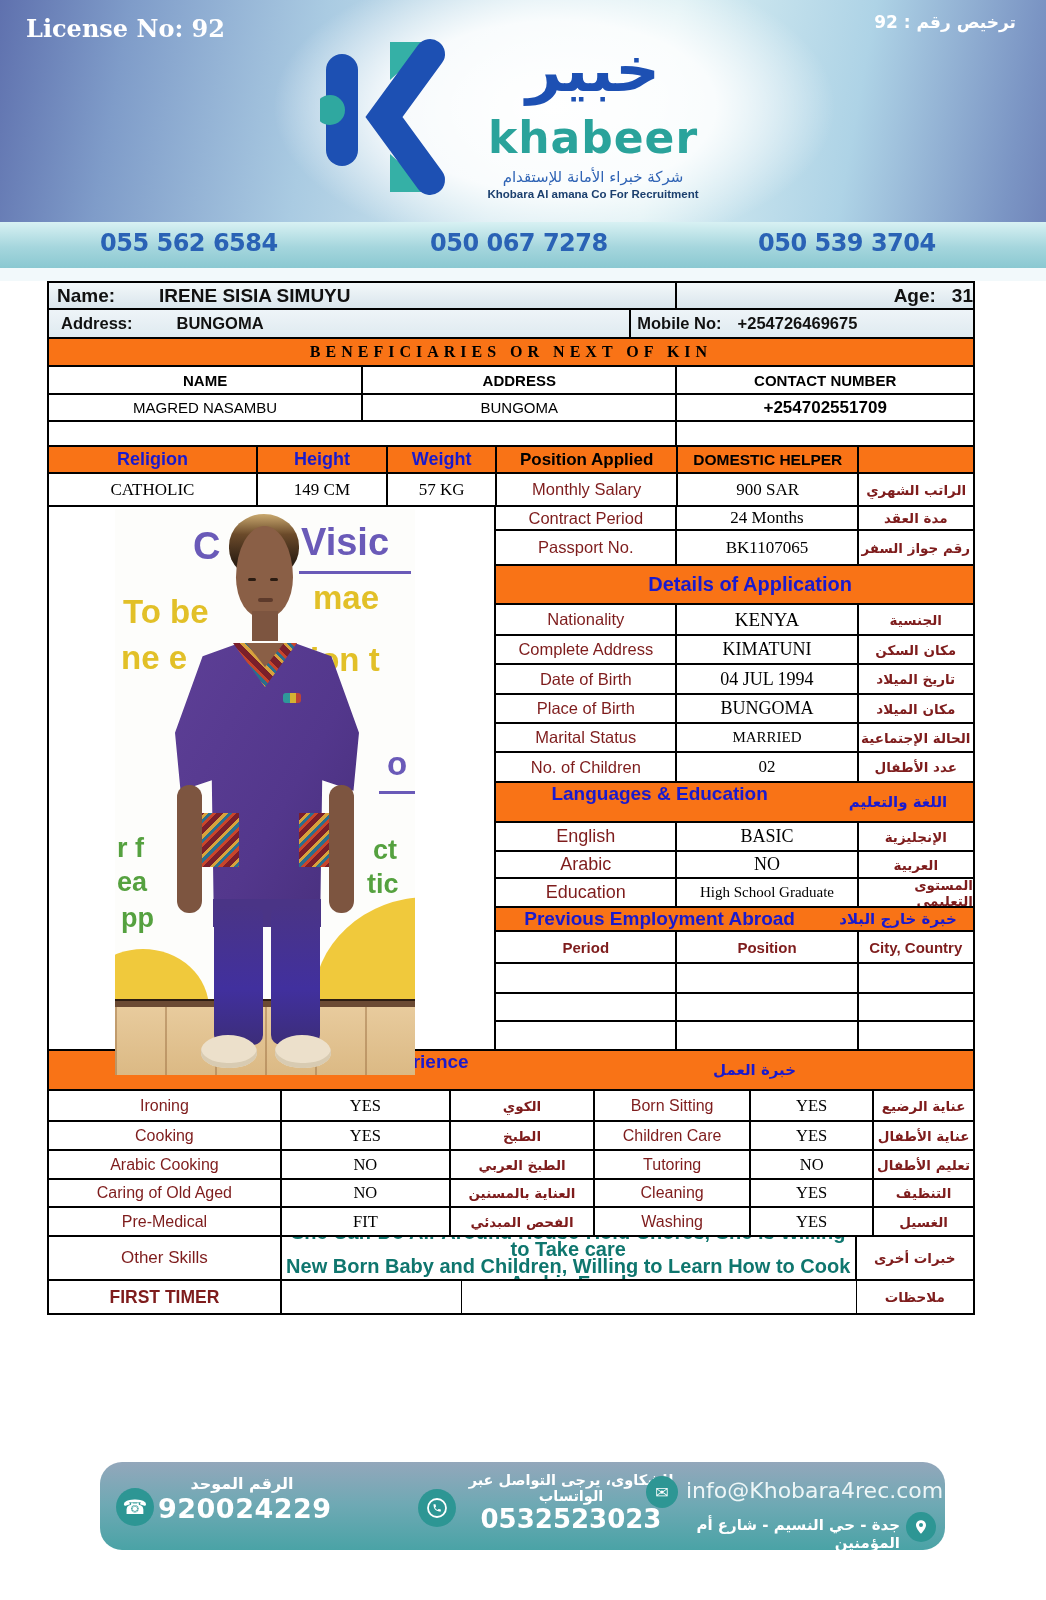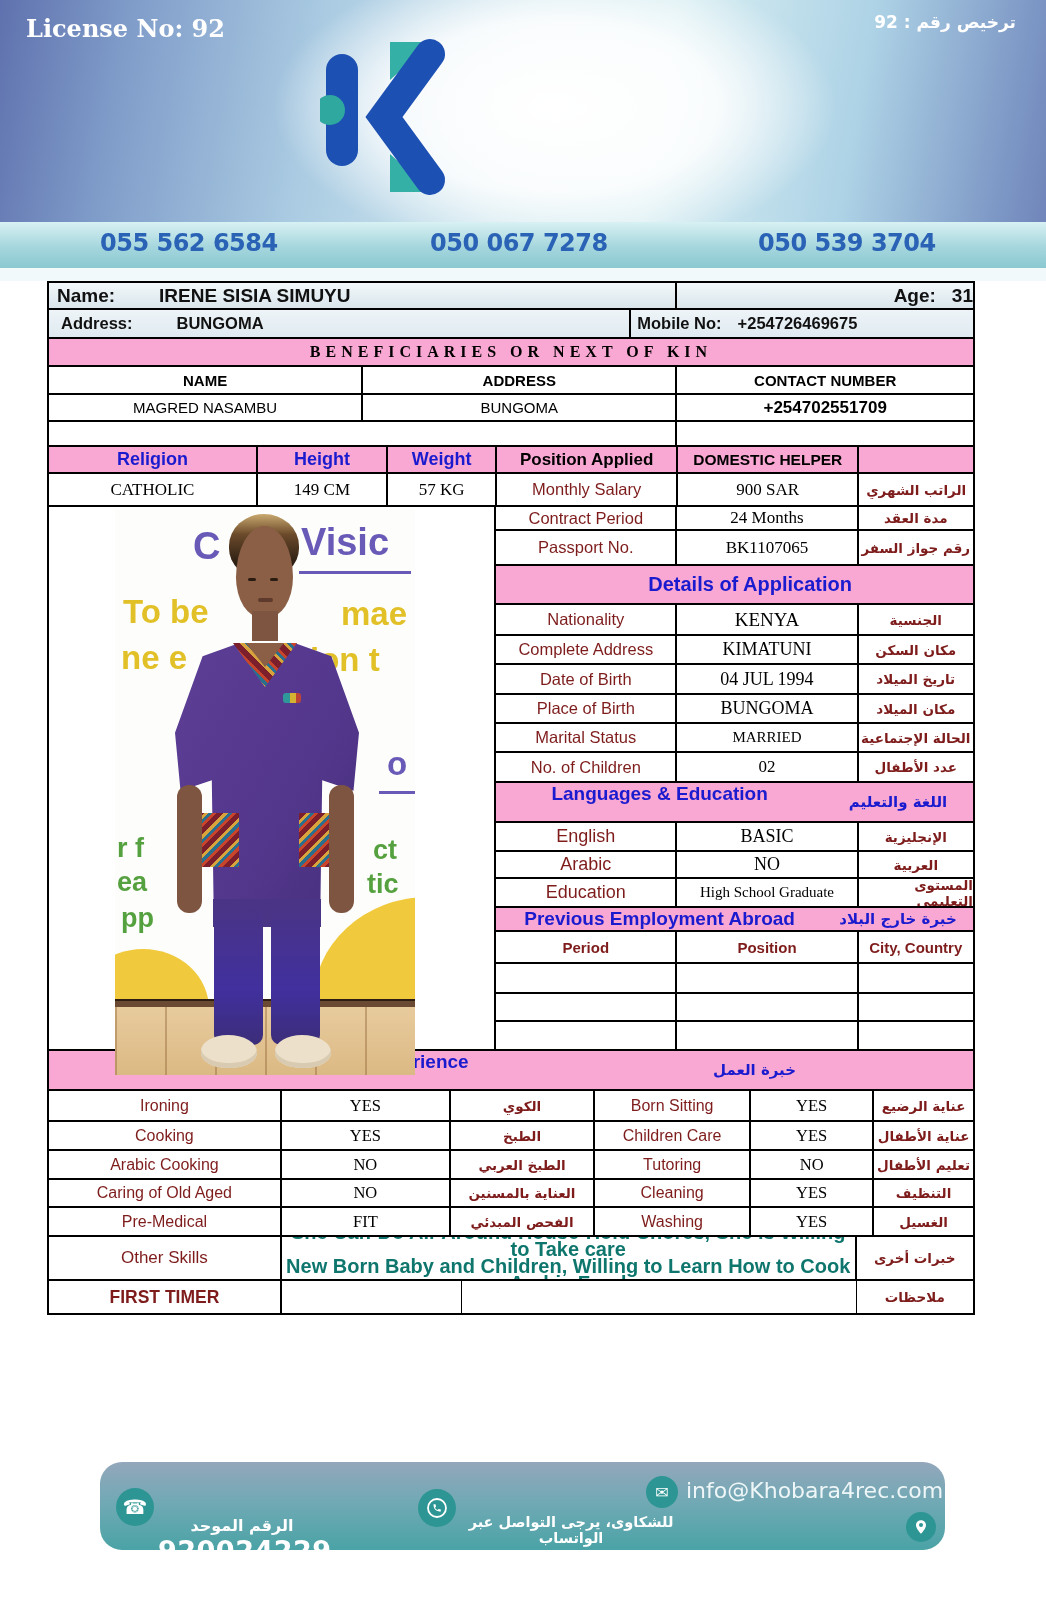--- a/index.html
+++ b/index.html
@@ -24,21 +24,21 @@
   .hero-bottom{position:absolute;left:0;top:268px;width:1046px;height:13px;background:#f2f9fb;}
   .phone{position:absolute;top:7px;font-size:24px;font-weight:bold;color:#2a62b5;letter-spacing:-0.5px;font-family:"DejaVu Sans",sans-serif;}
   .phone.p1{left:100px;} .phone.p2{left:430px;} .phone.p3{left:758px;}
 
   
   .doc{position:absolute;left:47px;top:281px;width:928px;border:2.5px solid #000;box-sizing:border-box;background:#fff;}
   .row{display:flex;border-bottom:2px solid #000;box-sizing:border-box;align-items:stretch;}
   .row.nb{border-bottom:none;}
   .c{border-right:2px solid #000;box-sizing:border-box;display:flex;align-items:center;justify-content:center;overflow:hidden;}
   .c.last{border-right:none;}
-  .gray{background:#f9a8d4;}
+  .gray{background:#f97316;}
   .h25{height:25px}.h27{height:27px}.h28{height:28px}.h29{height:29px}.h30{height:30px}
   .h31{height:31px}.h32{height:32px}.h33{height:33px}.h35{height:35px}.h38{height:24px}
   .h39{height:39px}.h40{height:40px}.h44{height:44px}
 
   .bgname{background:linear-gradient(180deg,#f3f8fa,#d9e5ec);}
   .bgaddr{background:linear-gradient(180deg,#eef4f8,#dfeaf0);}
   .wName{width:68%;justify-content:flex-start;padding-left:8px;}
   .wAge{flex:1;justify-content:flex-end;}
   .w3a{width:34%}.w3b{width:34%}.w3c{flex:1}
   .w3ab{width:68%}
@@ -107,21 +107,21 @@
     background:linear-gradient(90deg,#2aa39b 0 40%,#e2c028 40% 70%,#c8452b 70%);opacity:.9;}
   .patch{position:absolute;background:repeating-linear-gradient(135deg,#7a1f2b 0 5px,#d8a23c 5px 8px,#2b6f8e 8px 11px,#c8452b 11px 14px);}
   .arm{position:absolute;width:25px;height:128px;background:#7d5540;border-radius:12px;}
   .hipband{position:absolute;left:98px;top:390px;width:108px;height:28px;background:#4a3486;}
   .leg{position:absolute;width:49px;height:140px;background:linear-gradient(180deg,#4a3486,#41309e 60%,#3c2d79);border-radius:10px;}
   .shoe{position:absolute;width:56px;height:33px;background:#ece0cb;border-radius:48% 52% 46% 46%;box-shadow:inset 0 -5px 0 #d8cbb2;}
 
   
   .footer-bar{position:absolute;left:100px;top:1462px;width:845px;height:88px;border-radius:22px;
     background:linear-gradient(180deg,#93a7bb 0%,#6fa9b4 48%,#4aa3a6 100%);}
-  .fw{color:#fff;font-family:"DejaVu Sans",sans-serif;margin-top:42px;}
+  .fw{color:#fff;font-family:"DejaVu Sans",sans-serif;}
   .icirc{position:absolute;background:#2d9694;border-radius:50%;display:flex;align-items:center;justify-content:center;color:#fff;}
   .unified{position:absolute;left:58px;top:12px;width:168px;text-align:center;}
   .unified .l{font-size:16px;font-weight:bold;direction:rtl;}
   .unified .n{font-size:27px;font-weight:bold;letter-spacing:.5px;}
   .wablock{position:absolute;left:362px;top:10px;width:218px;text-align:center;}
   .wablock .l{font-size:14.5px;font-weight:bold;direction:rtl;}
   .wablock .n{font-size:26px;font-weight:bold;}
   .email-txt{position:absolute;left:586px;top:16px;font-size:22px;color:#eef6f7;font-family:"DejaVu Sans",sans-serif;}
   .addr-txt{position:absolute;left:540px;top:54px;width:260px;text-align:right;font-size:15px;font-weight:bold;direction:rtl;}
 </style>
@@ -135,20 +135,26 @@
     <div class="license-ar">ترخيص رقم : 92</div>
 
     <svg class="logo-mark" viewBox="0 0 132 178">
       <rect x="6" y="26" width="32" height="112" rx="16" fill="#1d50b3"></rect>
       <circle cx="10" cy="82" r="15" fill="#2fa8a0"></circle>
       <path d="M70 14 L112 14 L70 52 Z" fill="#35b0a6"></path>
       <path d="M70 164 L112 164 L70 126 Z" fill="#35b0a6"></path>
       <path d="M110 26 L64 89 L110 152" stroke="#1d50b3" stroke-width="30" stroke-linecap="round" fill="none"></path>
     </svg>
 
+    <div class="logo-text">
+      <div class="logo-ar">خبير</div>
+      <div class="logo-en">khabeer</div>
+      <div class="logo-sub-ar">شركة خبراء الأمانة للإستقدام</div>
+      <div class="logo-sub-en">Khobara Al amana Co For Recruitment</div>
+    </div>
 
     <div class="phone-band">
       <span class="phone p1">055 562 6584</span>
       <span class="phone p2">050 067 7278</span>
       <span class="phone p3">050 539 3704</span>
     </div>
     <div class="hero-bottom"></div>
   </div>
 
   <div class="doc">
@@ -256,21 +262,21 @@
 
     <div class="split">
 
       <div class="photo-cell">
         <div class="photo">
 
           <span class="frag purp" style="left:78px;top:16px;">C</span>
           <span class="frag purp" style="left:186px;top:12px;">Visic</span>
           <div class="uline" style="left:184px;top:62px;width:112px;"></div>
           <span class="frag yel" style="left:8px;top:84px;">To be</span>
-          <span class="frag yel" style="left:198px;top:86px;margin-left:28px;">mae</span>
+          <span class="frag yel" style="left:198px;top:70px;">mae</span>
           <span class="frag yel" style="left:6px;top:130px;">ne e</span>
           <span class="frag yel" style="left:184px;top:132px;">tion t</span>
           <span class="frag purp" style="left:272px;top:236px;font-size:33px;">o</span>
           <div class="uline" style="left:264px;top:282px;width:36px;"></div>
           <span class="frag grn" style="left:2px;top:324px;">r f</span>
           <span class="frag grn" style="left:258px;top:326px;">ct</span>
           <span class="frag grn" style="left:2px;top:358px;">ea</span>
           <span class="frag grn" style="left:252px;top:360px;">tic</span>
           <span class="frag grn" style="left:6px;top:394px;">pp</span>
           <span class="frag grn" style="left:258px;top:396px;">oc</span>

